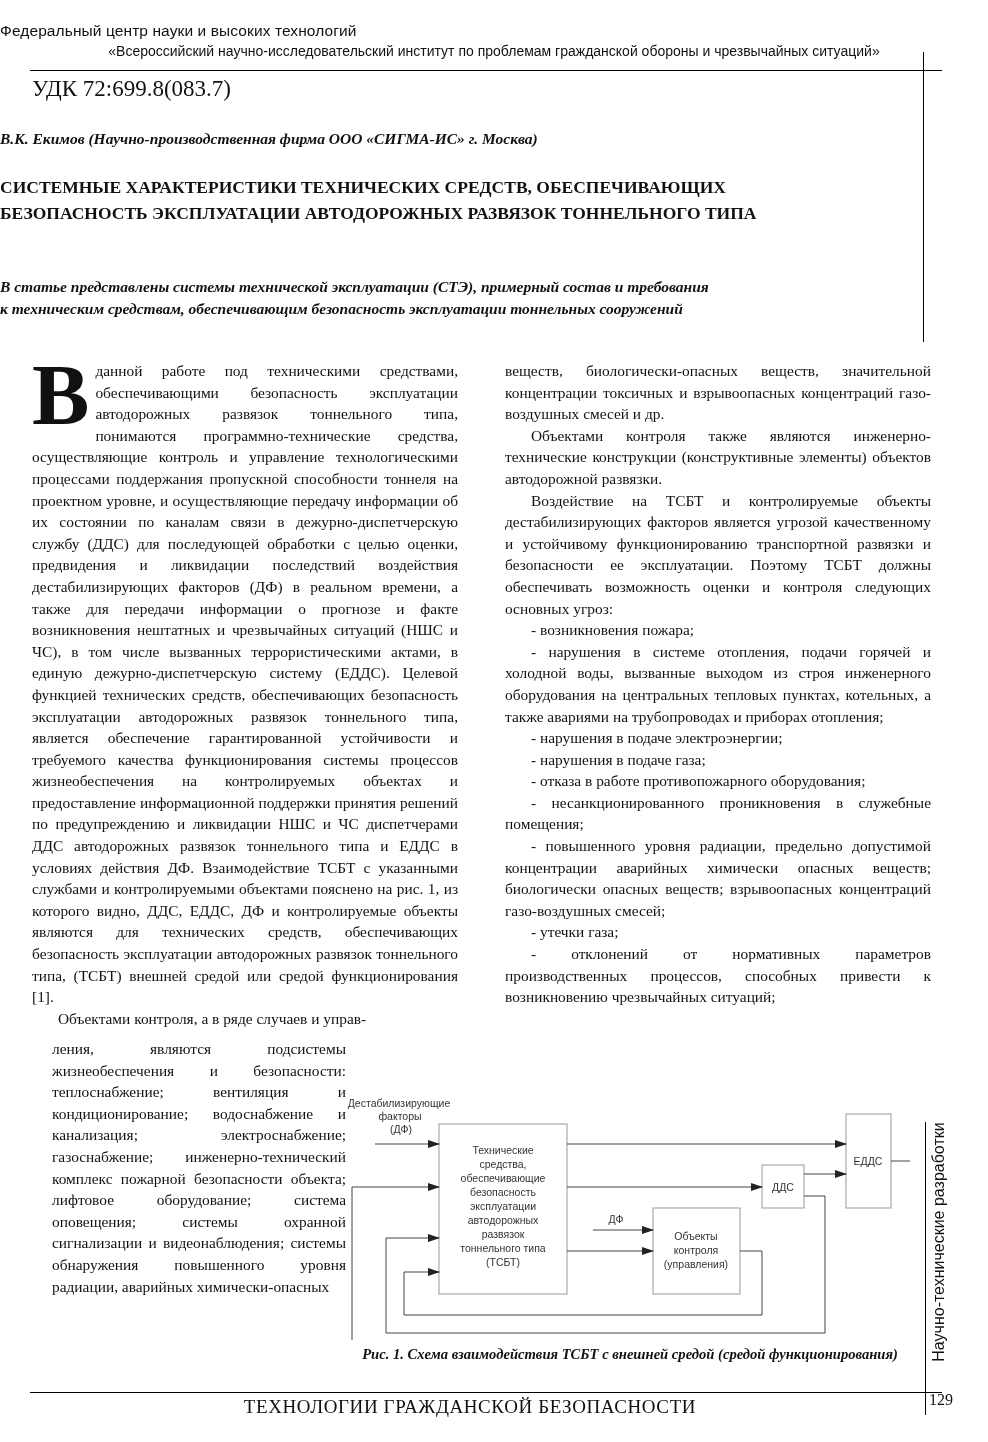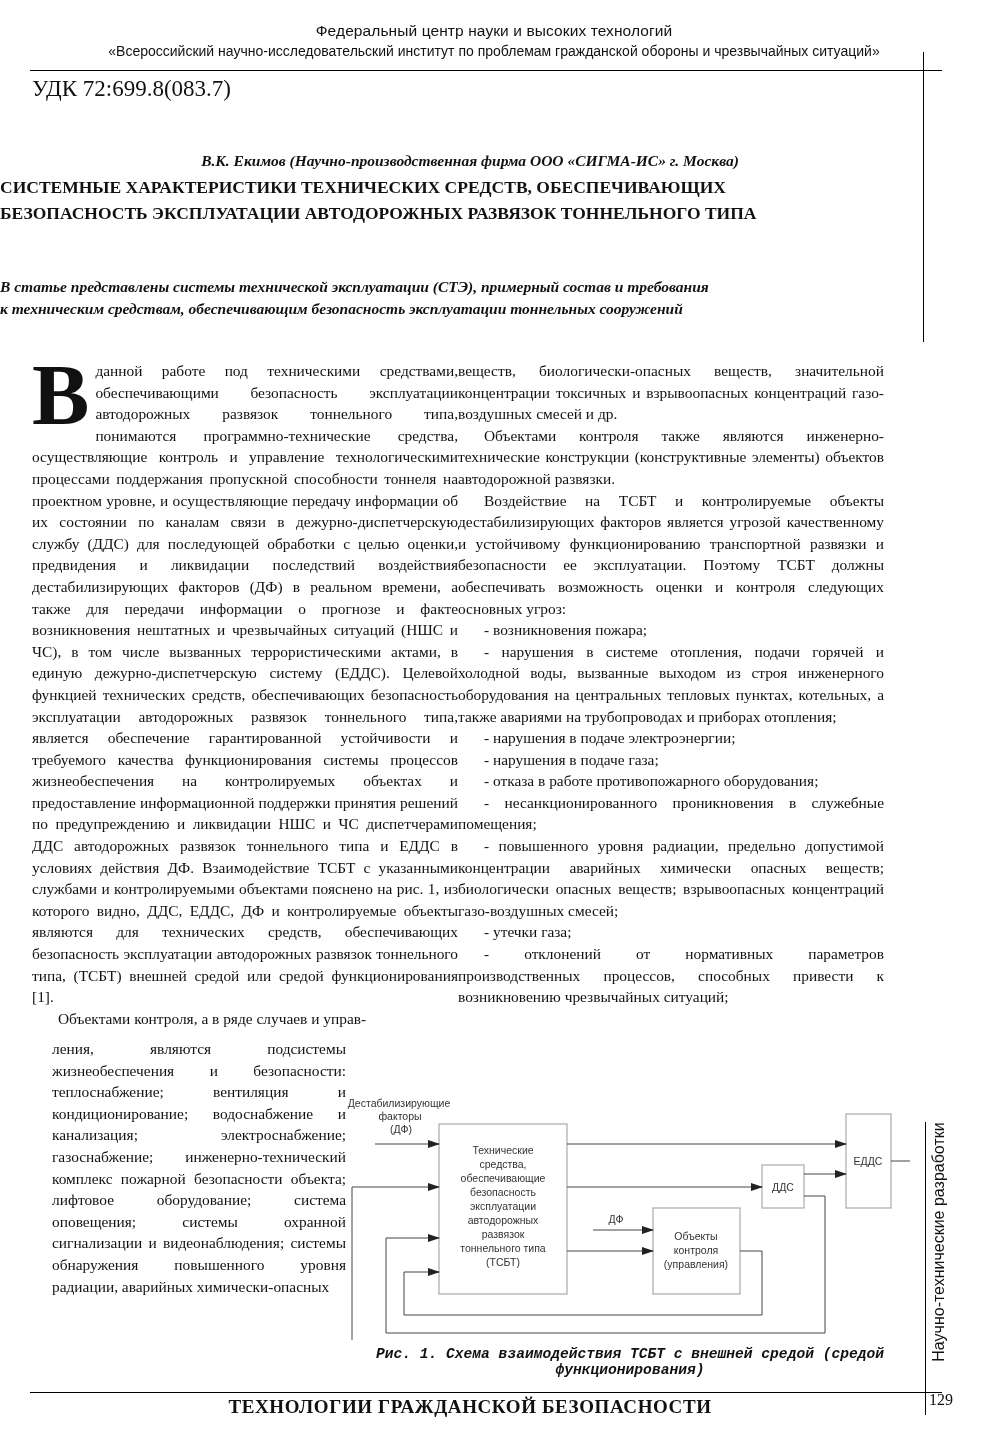--- a/index.html
+++ b/index.html
@@ -1,48 +1,48 @@
 <!DOCTYPE html>
 <html><head>
 <meta charset="utf-8">
 <style>
   html, body { margin:0; padding:0; background:#ffffff; }
   body { width:988px; height:1442px; position:relative; overflow:hidden; color:#111; }
   .abs { position:absolute; }
   .sans { font-family: "Liberation Sans", "DejaVu Sans", sans-serif; }
   .serif { font-family: "Liberation Serif", "DejaVu Serif", serif; }
 
-  .hdr1 { left:0; width:988px; top:22px; text-align:center; font-size:15.5px; letter-spacing:0.1px; }
+  .hdr1 { left:0; width:988px; top:22px; text-align:left; font-size:15.5px; letter-spacing:0.1px; }
   .hdr2 { left:0; width:988px; top:43px; text-align:center; font-size:14px; }
   .rule-top { left:30px; width:912px; top:70px; height:1px; background:#000; }
   .vrule-top { left:923px; top:52px; width:1px; height:290px; background:#000; }
 
   .udk { left:32px; top:76px; font-size:23px; }
-  .authors { left:0; width:940px; top:130px; text-align:center; font-size:15.5px; font-style:italic; font-weight:bold;margin-top:22px; }
+  .authors { left:0; width:940px; top:130px; font-size:15.5px; font-style:italic; font-weight:bold; }
   .title { left:0; width:940px; top:174px; font-size:17.5px; font-weight:bold; line-height:26px; }
   .abstract { left:0; width:940px; top:276px; text-align:left; font-size:15.5px; font-style:italic; font-weight:bold; line-height:22px; }
 
   .col { font-size:15.4px; line-height:21.6px; text-align:justify; }
   .col p { margin:0; }
   .col .ind { text-indent:26px; }
   .colL { left:32px; width:426px; top:360px; }
-  .colR { left:458px; width:426px; top:360px; }
+  .colR { left:505px; width:426px; top:360px; }
   .colL2 { left:32px; width:294px; top:1038px;margin-left:20px; }
 
   .dropcap { float:left; font-size:86px; line-height:66px; height:64px; padding-right:6px; margin-top:2px; font-weight:bold; }
 
   .diagram { left:335px; top:1090px; width:585px; height:260px; }
-  .caption { left:340px; top:1346px; width:580px; text-align:center; font-size:14.6px; font-style:italic; font-weight:bold;font-family:Liberation Mono, monospace; }
+  .caption { left:340px; top:1346px; width:580px; text-align:center; font-size:14.6px; font-style:italic; font-weight:bold; }
 
   .side-vrule { left:925px; top:1122px; width:1px; height:293px; background:#000; }
   .side-text { left:896px; top:1092px; width:86px; height:300px; }
   .side-text span { position:absolute; left:50%; top:50%; white-space:nowrap; transform:translate(-50%,-50%) rotate(-90deg); font-size:16px; }
 
   .rule-bottom { left:30px; width:912px; top:1392px; height:1px; background:#000; }
-  .footer { left:0; width:940px; top:1396px; text-align:center; font-size:19px; font-weight:bold; letter-spacing:0.6px; }
+  .footer { left:0; width:940px; top:1396px; text-align:center; font-size:19px; font-weight:normal; letter-spacing:0.6px; }
   .pagenum { left:929px; top:1391px; font-size:16px; }
 </style>
 </head>
 <body>
 
 <div class="abs sans hdr1">Федеральный центр науки и высоких технологий</div>
 <div class="abs sans hdr2">«Всероссийский научно-исследовательский институт по проблемам гражданской обороны и чрезвычайных ситуаций»</div>
 <div class="abs rule-top"></div>
 <div class="abs vrule-top"></div>
 

